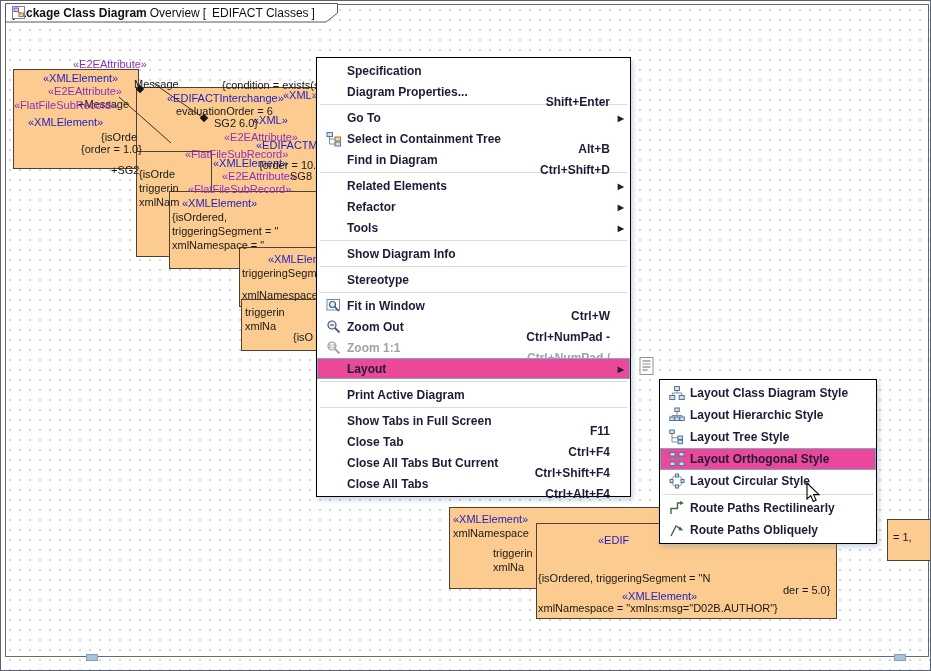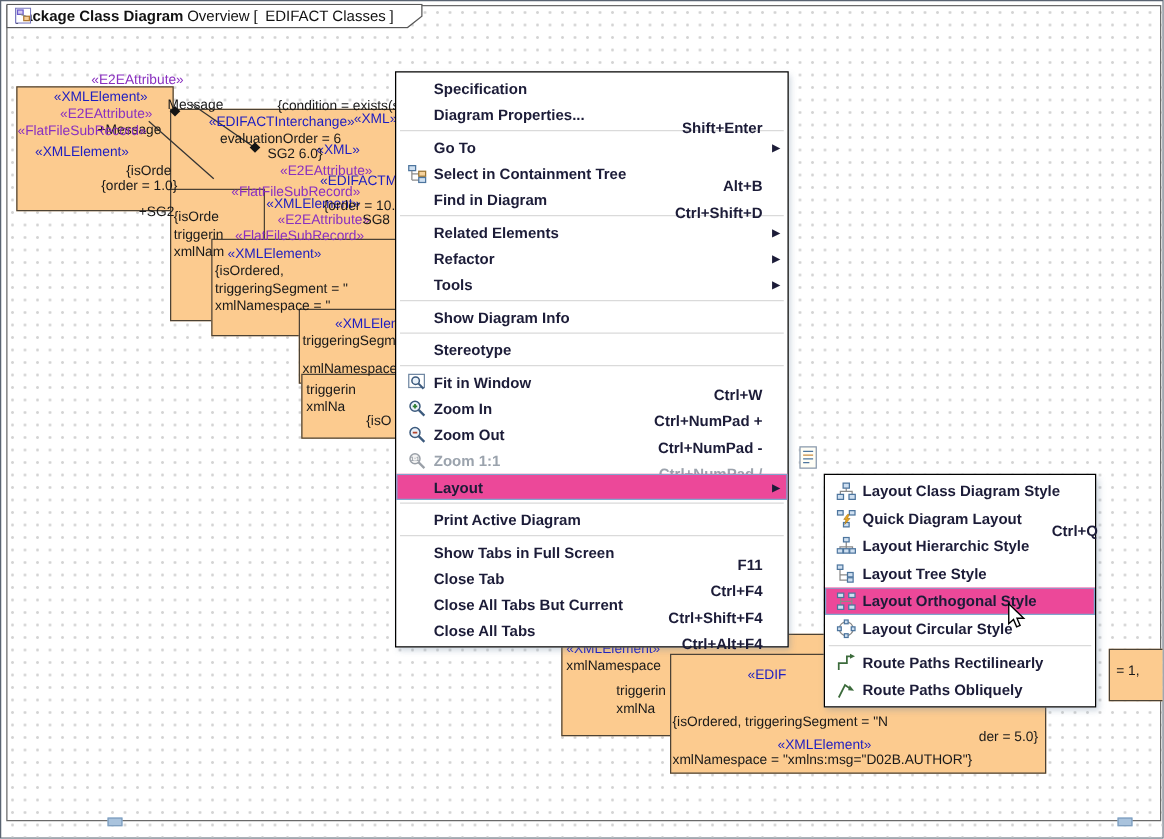--- a/index.html
+++ b/index.html
@@ -217,32 +217,20 @@
           </svg>
         </span>
         <span class="lbl">Fit in Window</span>
         <span class="sc">Ctrl+W</span>
       </div>
       <div class="mi">
         <span class="ico">
           <svg width="16" height="16">
             <circle cx="6" cy="6" r="4" fill="#eaf2fa" stroke="#3c5a7d" stroke-width="1.2"></circle>
             <line x1="8.9" y1="8.9" x2="13.5" y2="13.5" stroke="#3c5a7d" stroke-width="1.8"></line>
-            <line x1="4.2" y1="6" x2="7.8" y2="6" stroke="#2e7d32" stroke-width="1.4"></line>
-            <line x1="6" y1="4.2" x2="6" y2="7.8" stroke="#2e7d32" stroke-width="1.4"></line>
-          </svg>
-        </span>
-        <span class="lbl">Zoom In</span>
-        <span class="sc">Ctrl+NumPad +</span>
-      </div>
-      <div class="mi">
-        <span class="ico">
-          <svg width="16" height="16">
-            <circle cx="6" cy="6" r="4" fill="#eaf2fa" stroke="#3c5a7d" stroke-width="1.2"></circle>
-            <line x1="8.9" y1="8.9" x2="13.5" y2="13.5" stroke="#3c5a7d" stroke-width="1.8"></line>
             <line x1="4.2" y1="6" x2="7.8" y2="6" stroke="#b3452f" stroke-width="1.4"></line>
           </svg>
         </span>
         <span class="lbl">Zoom Out</span>
         <span class="sc">Ctrl+NumPad -</span>
       </div>
       <div class="mi dis">
         <span class="ico">
           <svg width="16" height="16">
             <circle cx="6" cy="6" r="4" fill="#f3f3f3" stroke="#9aa0a8" stroke-width="1.2"></circle>
@@ -304,32 +292,20 @@
             <rect x="5.5" y="1.5" width="5" height="4" fill="#cfe0f1" stroke="#4d759e"></rect>
             <rect x="0.8" y="10.5" width="5" height="4" fill="#cfe0f1" stroke="#4d759e"></rect>
             <rect x="10.2" y="10.5" width="5" height="4" fill="#cfe0f1" stroke="#4d759e"></rect>
           </svg>
         </span>
         <span class="lbl">Layout Class Diagram Style</span>
       </div>
       <div class="mi">
         <span class="ico">
           <svg width="16" height="16">
-            <rect x="1" y="1.5" width="4.5" height="3.5" fill="#cfe0f1" stroke="#4d759e"></rect>
-            <rect x="10.5" y="1.5" width="4.5" height="3.5" fill="#cfe0f1" stroke="#4d759e"></rect>
-            <rect x="5.8" y="11" width="4.5" height="3.5" fill="#cfe0f1" stroke="#4d759e"></rect>
-            <path d="M9 4.5 L6 8.5 h1.8 L6.8 12.5 L11 7.8 H9 L10.3 4.5 Z" fill="#e8a723" stroke="#a87414" stroke-width="0.5"></path>
-          </svg>
-        </span>
-        <span class="lbl">Quick Diagram Layout</span>
-        <span class="sc">Ctrl+Q</span>
-      </div>
-      <div class="mi">
-        <span class="ico">
-          <svg width="16" height="16">
             <path d="M8 4.5 V10 M3 10 V8.5 H13 V10" stroke="#8a8a8a" fill="none"></path>
             <rect x="5.8" y="1" width="4.5" height="3.5" fill="#cfe0f1" stroke="#4d759e"></rect>
             <rect x="0.8" y="10" width="4.5" height="3.5" fill="#cfe0f1" stroke="#4d759e"></rect>
             <rect x="5.8" y="10" width="4.5" height="3.5" fill="#cfe0f1" stroke="#4d759e"></rect>
             <rect x="10.8" y="10" width="4.5" height="3.5" fill="#cfe0f1" stroke="#4d759e"></rect>
           </svg>
         </span>
         <span class="lbl">Layout Hierarchic Style</span>
       </div>
       <div class="mi">

